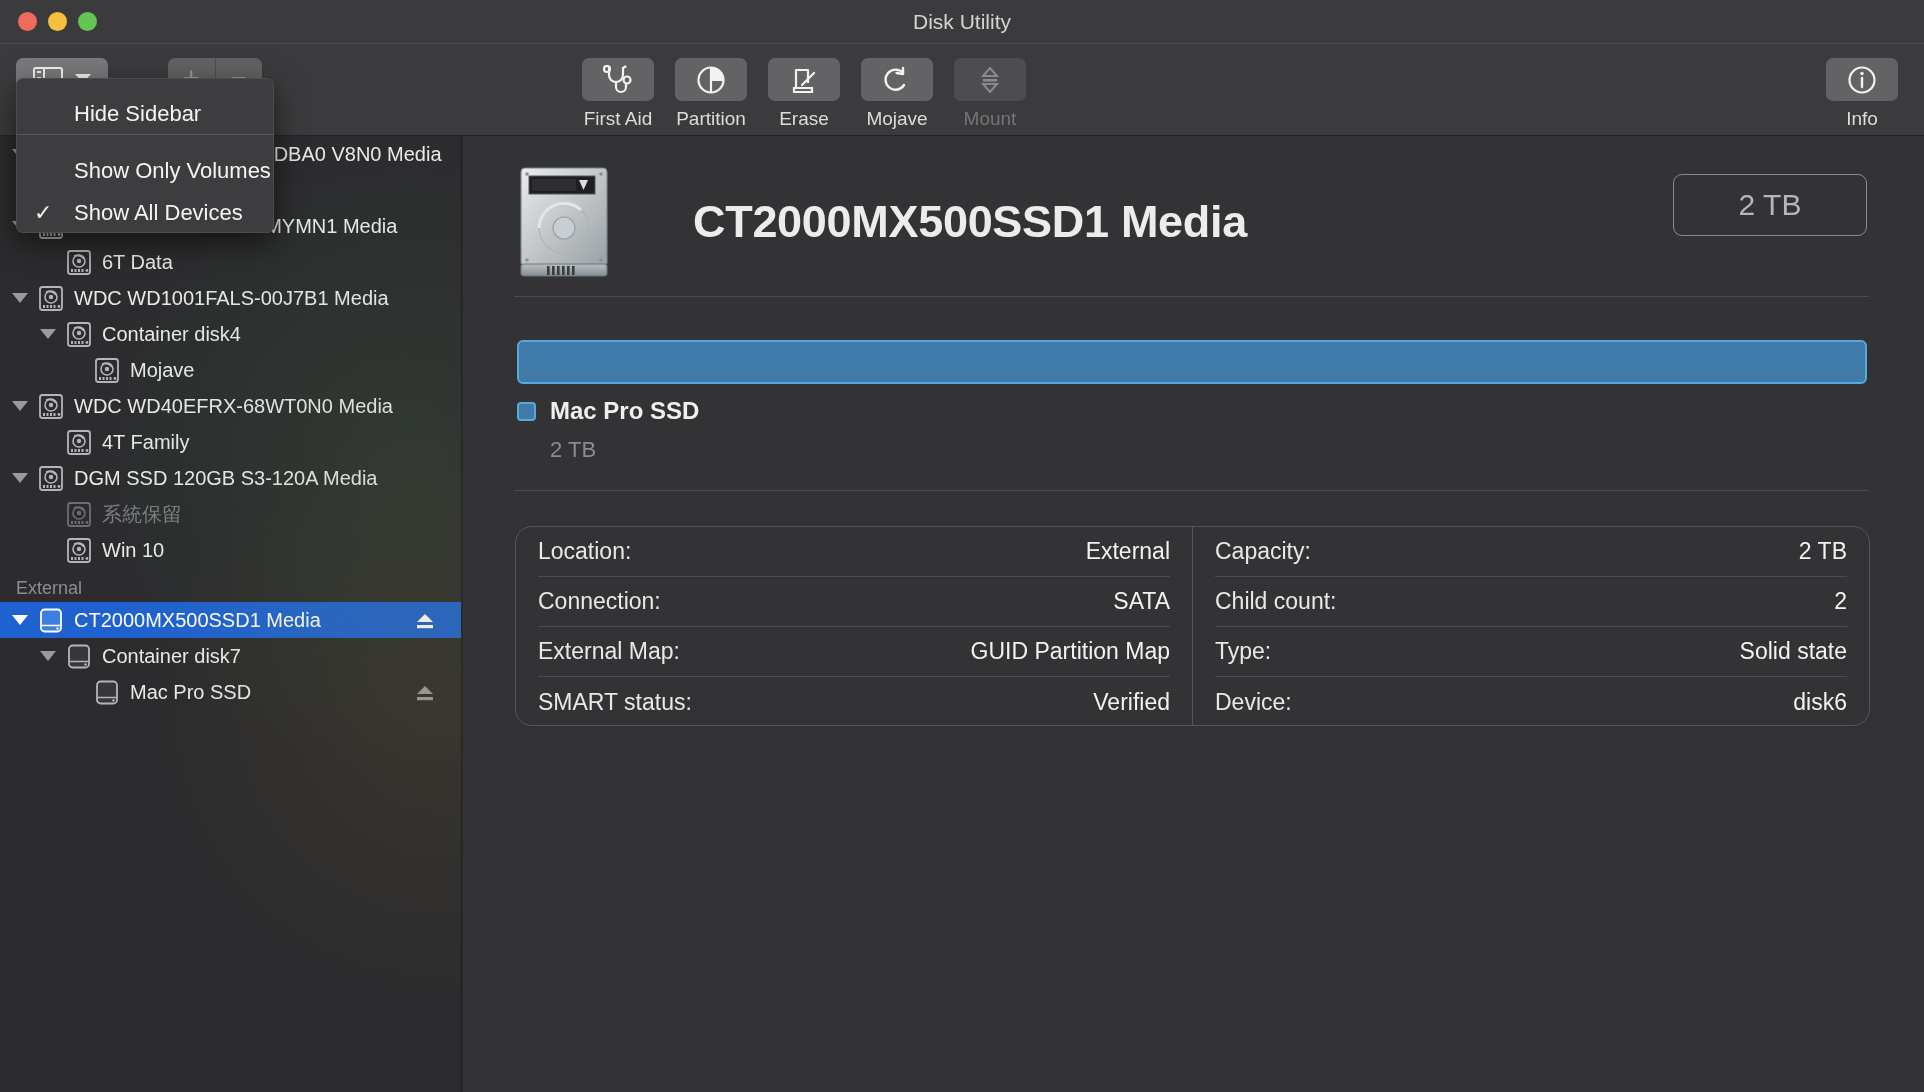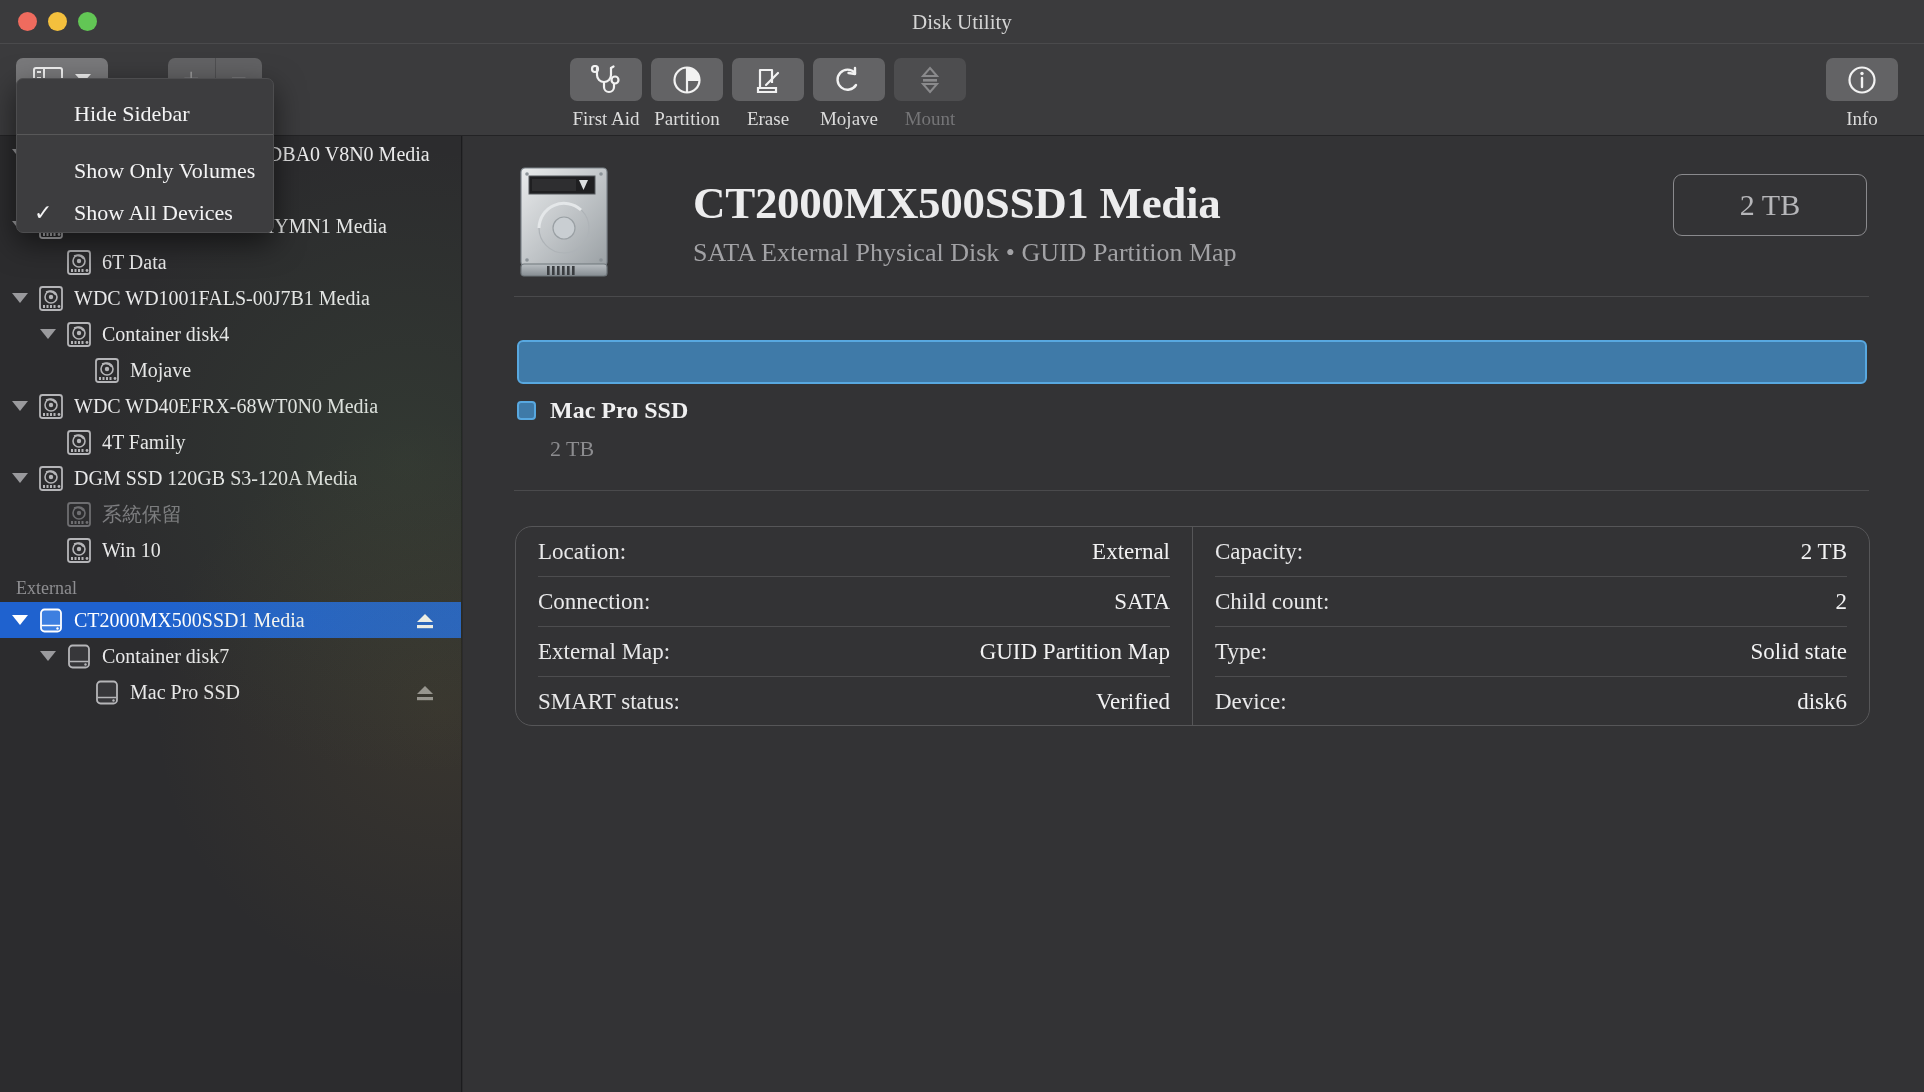--- a/index.html
+++ b/index.html
@@ -3,21 +3,21 @@
 <meta charset="utf-8">
 <style>
   * { box-sizing: border-box; margin: 0; padding: 0; }
   html, body {
     width: 1924px; height: 1092px;
     background: #2b2b2d;
     font-family: "Liberation Sans", sans-serif;
     overflow: hidden;
     -webkit-font-smoothing: antialiased;
   }
-  #app { position: relative; width: 1924px; height: 864px; font-family: Liberation Serif, serif; }
+  #app { position: relative; width: 1924px; height: 864px; }
 
   
   .titlebar {
     position: absolute; top: 0; left: 0; width: 1924px; height: 44px;
     background: #3b3b3d;
     border-bottom: 1px solid #4a4a4c;
   }
   .traffic { position: absolute; top: 12px; left: 18px; display: flex; gap: 11px; }
   .light { width: 19px; height: 19px; border-radius: 50%; }
   .light.red { background: #ef6b5e; }
@@ -72,21 +72,21 @@
     flex: 1; background: #626264;
     display: flex; align-items: center; justify-content: center;
     font-size: 29px; color: #9d9d9f; line-height: 1;
   }
   .pm-btn.plus { border-right: 1px solid #4f4f51; }
 
   .tools {
     position: absolute; left: 570px; top: 14px;
     display: flex; gap: 9px;
   }
-  .tool { width: 72px; cursor: default; }
+  .tool { width: 72px; cursor: default; margin-left: 12px; }
   .tool .chip {
     width: 72px; height: 43px; background: #636365; border-radius: 7px;
     display: flex; align-items: center; justify-content: center;
   }
   .tool.disabled .chip { background: #4d4d4f; }
   .tool .tlabel {
     margin-top: 7px; text-align: center; font-size: 19px; color: #dcdcdc;
     white-space: nowrap;
   }
   .tool.disabled .tlabel { color: #757577; }
@@ -634,21 +634,20 @@
           <rect x="32" y="102" width="2.6" height="9"></rect>
             <rect x="37" y="102" width="2.6" height="9"></rect>
           <rect x="42" y="102" width="2.6" height="9"></rect>
             <rect x="47" y="102" width="2.6" height="9"></rect>
           <rect x="52" y="102" width="2.6" height="9"></rect>
             <rect x="57" y="102" width="2.6" height="9"></rect>
         </g>
       </svg>
       <div class="disk-text">
         <div class="disk-title">CT2000MX500SSD1 Media</div>
-        <div class="disk-sub">SATA External Physical Disk • GUID Partition Map</div>
       </div>
     </div>
 
     <div class="cap-badge">2 TB</div>
 
     <div class="hr one"></div>
 
     <div class="usage-bar" style="width: 1350px;"></div>
 
     <div class="legend">

